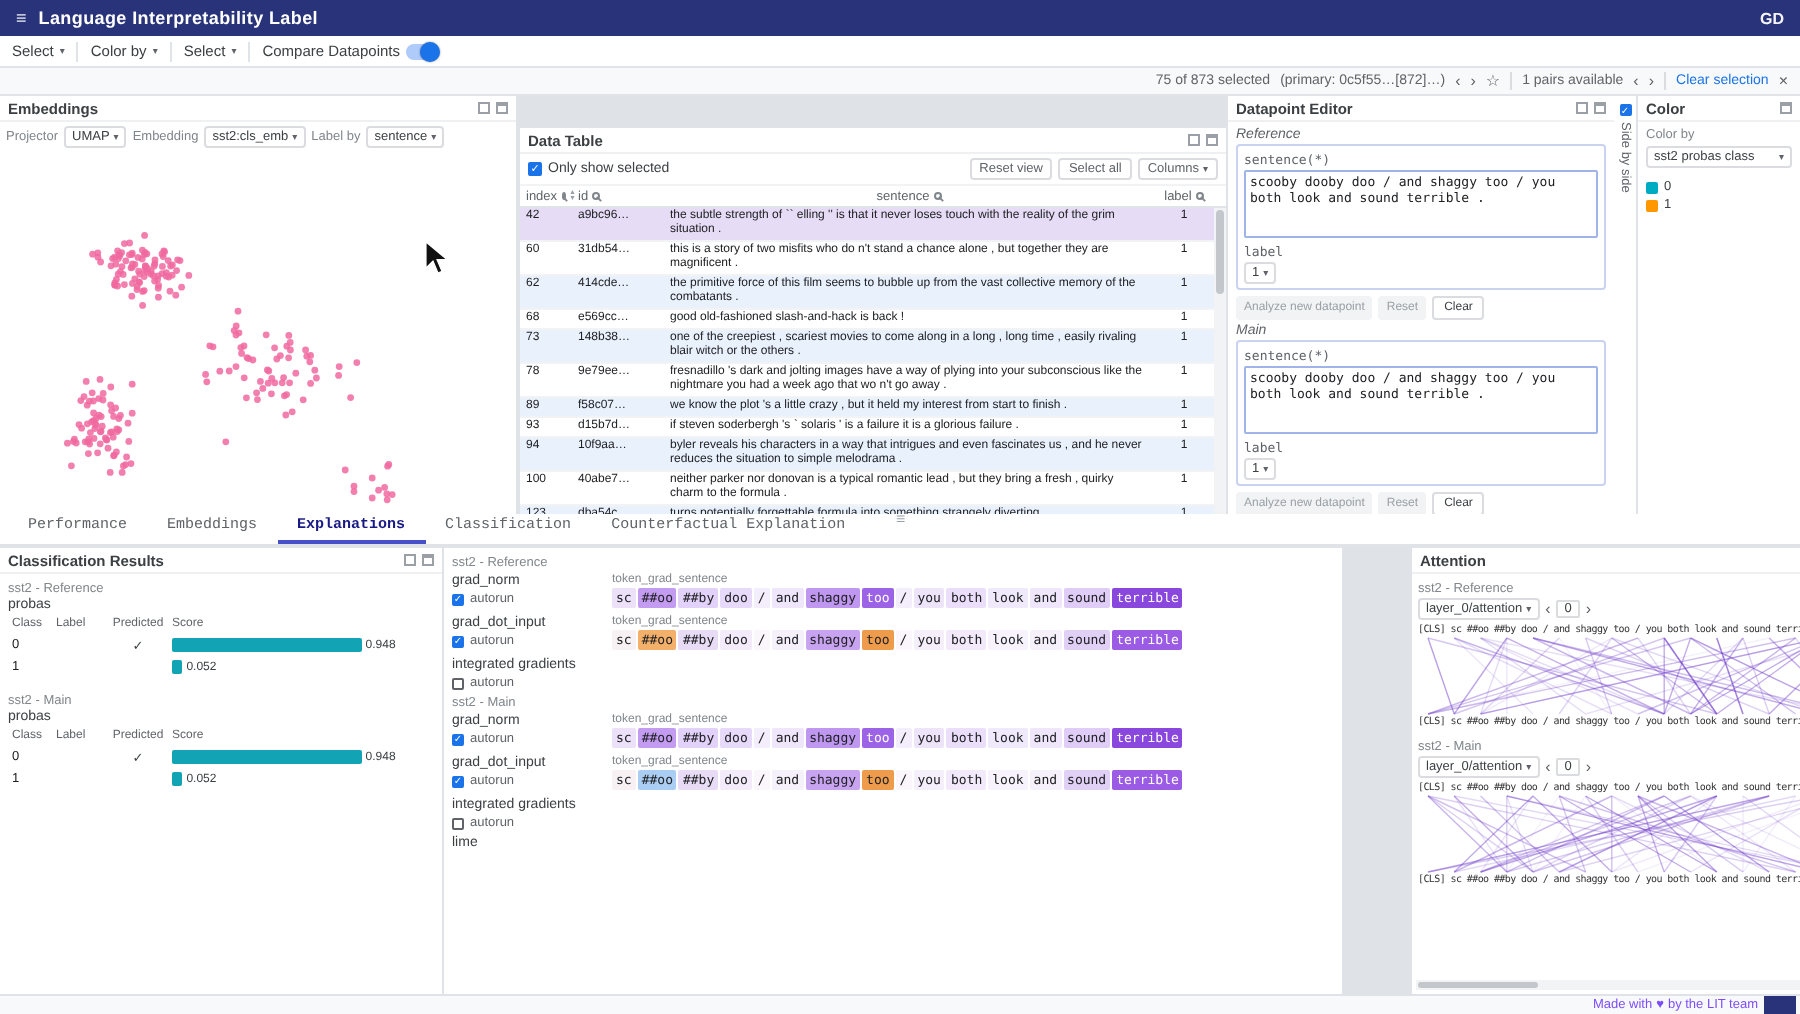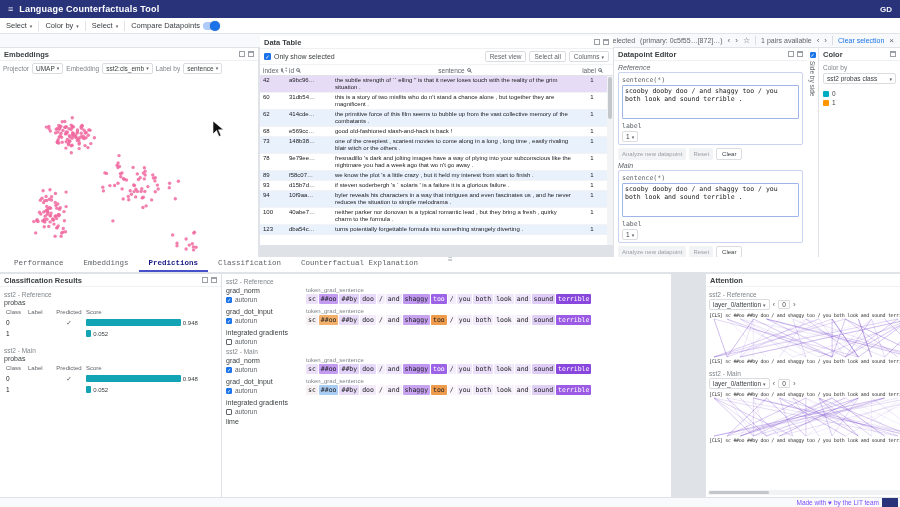--- a/index.html
+++ b/index.html
@@ -39,21 +39,21 @@
   .mini-select { display:inline-flex; align-items:center; gap:2px; border:1px solid #dadce0; border-radius:2px;
     padding:0 3px; height:11px; font-size:6.5px; color:#3c4043; background:#fff; cursor:pointer; white-space:nowrap; }
   .ctl-label { font-size:6.5px; color:#80868b; }
   .checkbox { width:7px; height:7px; border:1px solid #5f6368; border-radius:1px; display:inline-flex;
     align-items:center; justify-content:center; font-size:5.5px; color:#fff; background:#fff; cursor:pointer; flex:0 0 auto; }
   .checkbox.checked { background:#1a73e8; border-color:#1a73e8; }
   
   #p-embed { left:0; top:48px; width:258px; height:209px; }
   .embed-controls { height:14px; display:flex; align-items:center; gap:3px; padding:0 3px; overflow:hidden; }
   
-  #p-table { left:260px; top:36px; width:353px; height:209px; }
+  #p-table { left:260px; top:64px; width:353px; height:209px; }
   .dt-controls { height:16px; display:flex; align-items:center; padding:0 4px; gap:4px; border-bottom:1px solid #f1f3f4; }
   .dt-check { display:flex; align-items:center; gap:3px; font-size:7px; color:#3c4043; cursor:pointer; }
   .dt-buttons { margin-left:auto; display:flex; gap:3px; }
   .mini-btn { display:inline-flex; align-items:center; gap:2px; font-family:inherit; font-size:6.5px; color:#5f6368;
     background:#fff; border:1px solid #dadce0; border-radius:2px; padding:1px 4px; cursor:pointer; }
   .dt-headrow { display:flex; height:11px; align-items:center; border-bottom:1px solid #e0e3e7;
     font-size:6.5px; color:#5f6368; padding-right:6px; }
   .dt-h { display:flex; align-items:center; gap:2px; padding:0 3px; }
   .dt-c-index { width:26px; justify-content:flex-start; }
   .dt-c-id { width:46px; }
@@ -150,21 +150,21 @@
   .heart { color:#7c4dff; }
   .footer-logo { width:16px; height:9px; background:#28337a; display:inline-block; }
 </style>
 </head>
 <body>
 
 <div id="app">
 
   <div class="navbar">
     <span class="nav-menu">≡</span>
-    <span class="nav-title">Language Counterfactuals Tool</span>
+    <span class="nav-title">Language Interpretability Label</span>
     <span class="nav-user">GD</span>
   </div>
 
   <div class="toolbar">
     <div class="tb-item">
       <span>Select</span>
       <span class="caret">▾</span>
     </div>
     <div class="tb-sep"></div>
     <div class="tb-item">
@@ -651,21 +651,21 @@
           <div class="legend-row">
             <span class="swatch" style="background: rgb(255, 152, 0);"></span>
             <span>1</span>
           </div>
         </div>
     </div>
   </div>
 
   <div class="tabbar">
     <span class="drag">≡</span>
-    <div class="tabs"><span class="tab">Performance</span><span class="tab">Embeddings</span><span class="tab active">Predictions</span><span class="tab">Classification</span><span class="tab">Counterfactual Explanation</span></div>
+    <div class="tabs"><span class="tab">Performance</span><span class="tab">Embeddings</span><span class="tab active">Explanations</span><span class="tab">Classification</span><span class="tab">Counterfactual Explanation</span></div>
   </div>
 
   <div class="panel" id="p-cls">
     <div class="panel-header">
       <span class="panel-title">Classification Results</span>
       <span class="panel-icons">
         <span class="ic-sq"></span>
         <span class="ic-sq b"></span>
       </span>
     </div>

